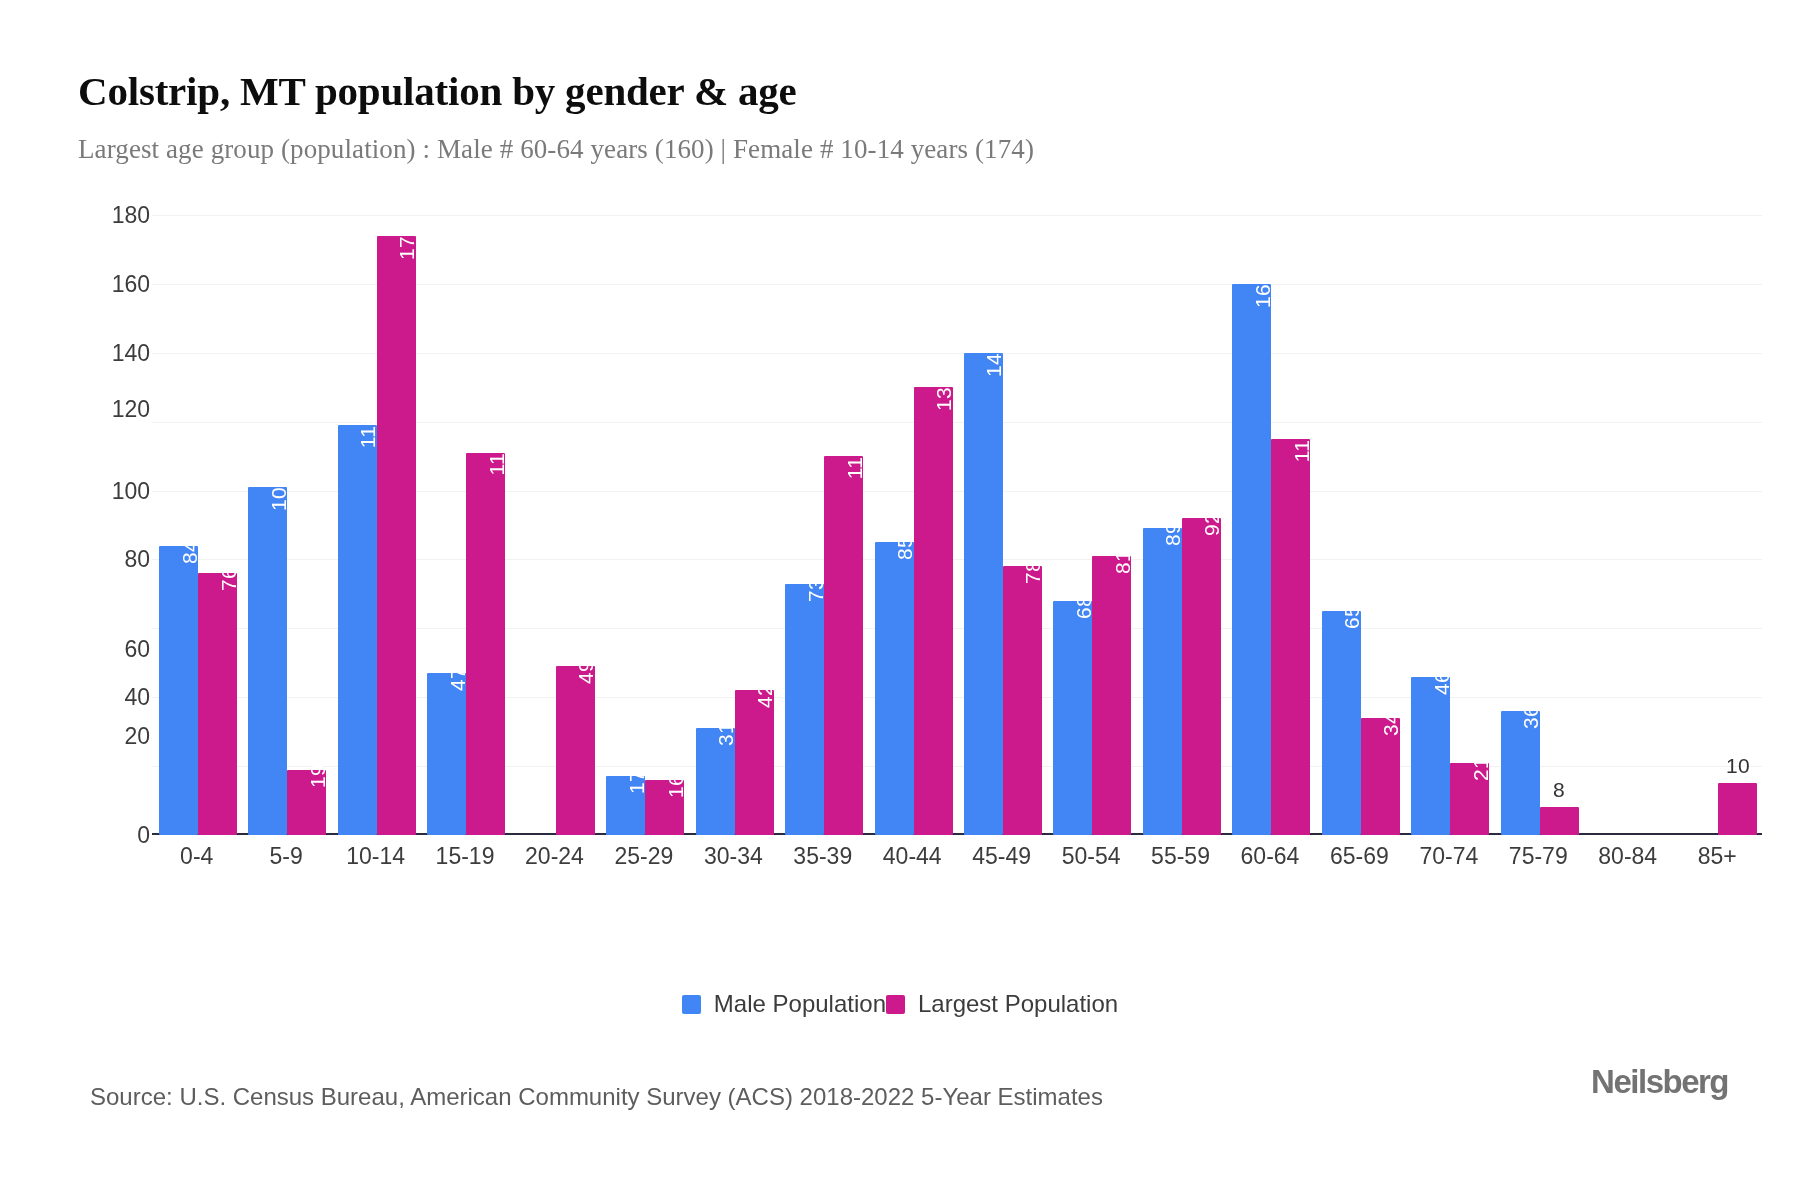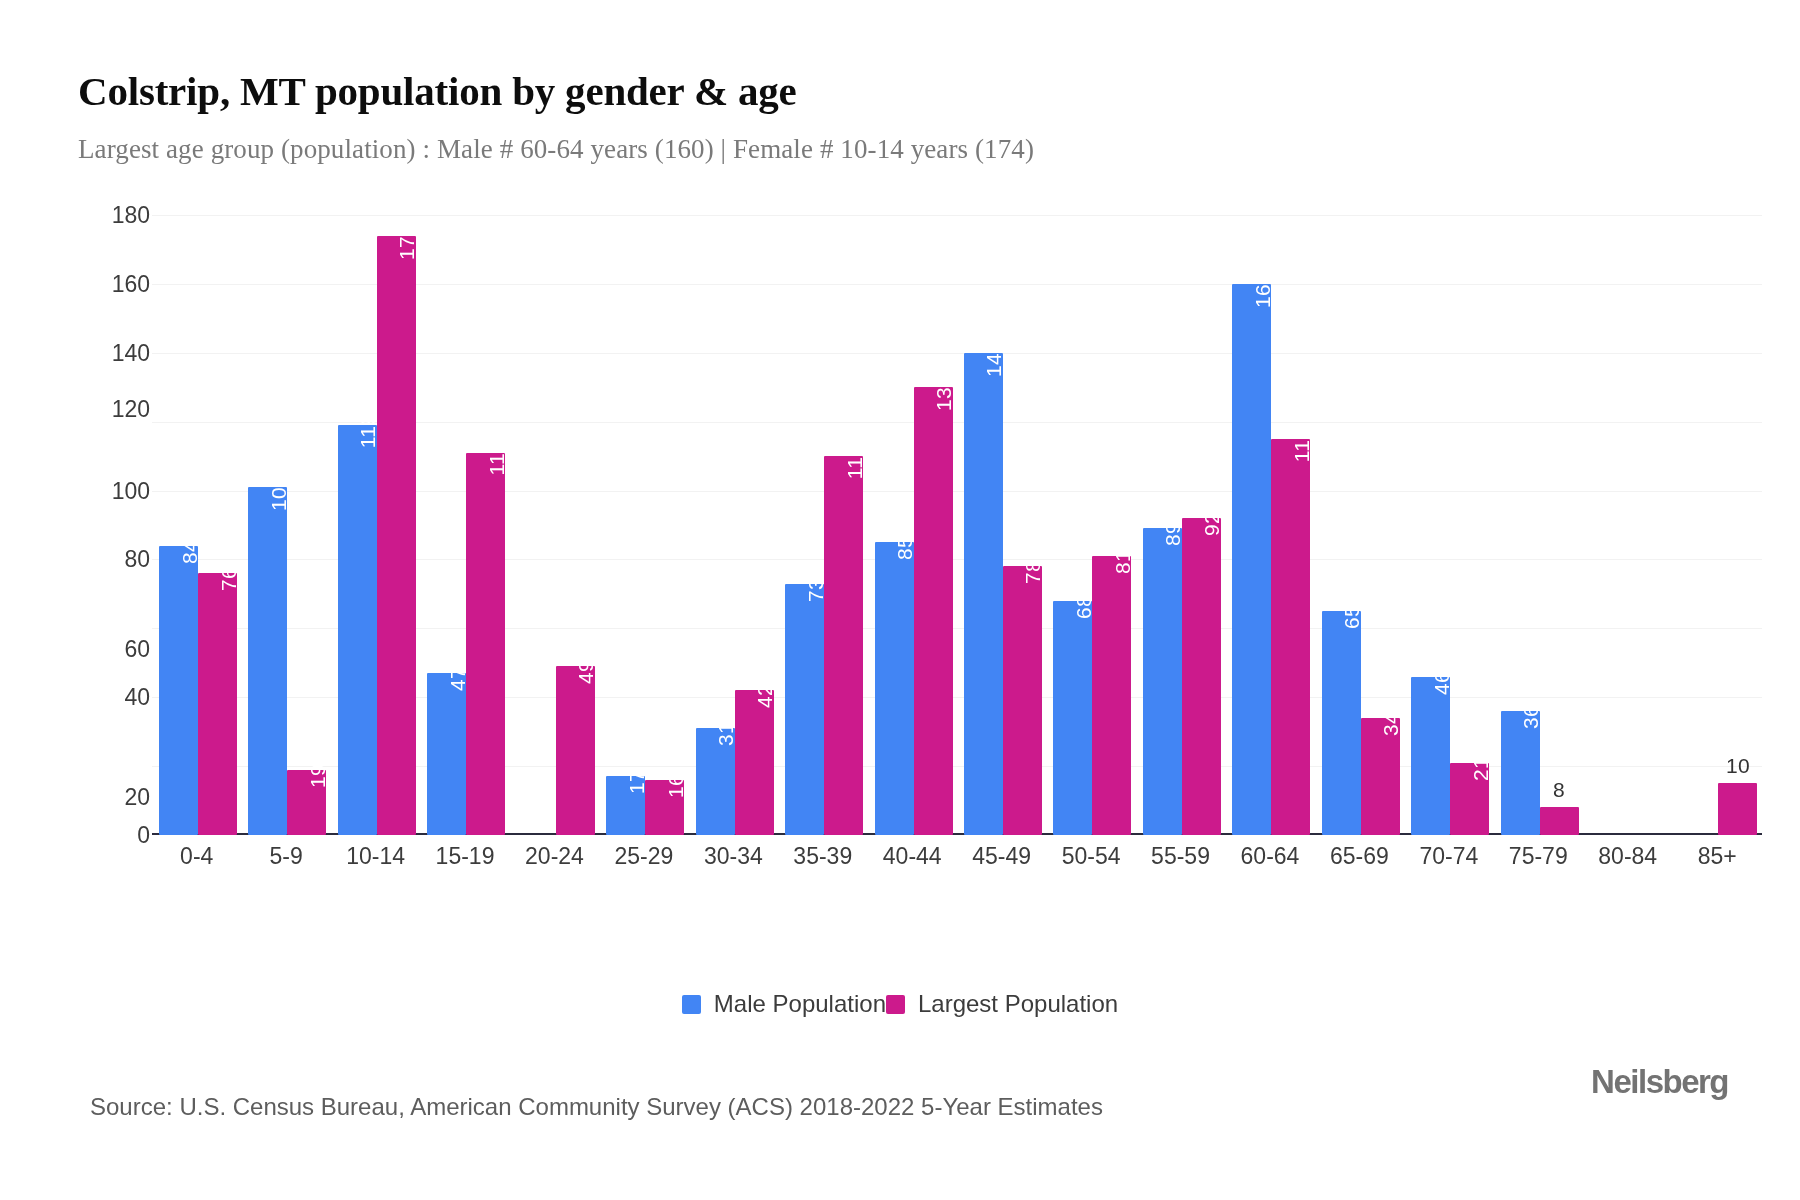--- a/index.html
+++ b/index.html
@@ -151,21 +151,20 @@
   .legend-swatch { width: 19px; height: 19px; border-radius: 2px; }
   .legend-label { font-size: 24px; color: #3c3c3c; }
 
   
   .footer { position: absolute; left: 0; top: 1075px; width: 1800px; height: 70px; }
   .source-text {
     position: absolute;
     left: 90px; top: 8px;
     font-size: 24px;
     color: #5d5d5d;
-    margin-top: 10px;
   }
   .brand-logo {
     position: absolute;
     right: 72px; top: -12px;
     font-family: "Liberation Sans", sans-serif;
     font-weight: bold;
     font-size: 33px;
     letter-spacing: -1.5px;
     color: #737373;
   }
@@ -176,21 +175,21 @@
 <div class="page">
 
   <div class="header">
     <div class="chart-title">Colstrip, MT population by gender &amp; age</div>
     <div class="chart-subtitle">Largest age group (population) : Male # 60-64 years (160) | Female # 10-14 years (174)</div>
   </div>
 
   <div class="plot-wrap">
     <div class="y-axis">
         <div class="y-tick" style="top: 620px;">0</div>
-        <div class="y-tick" style="top: 582px;">20</div>
+        <div class="y-tick" style="top: 521px;">20</div>
         <div class="y-tick" style="top: 482.222px;">40</div>
         <div class="y-tick" style="top: 434px;">60</div>
         <div class="y-tick" style="top: 344.444px;">80</div>
         <div class="y-tick" style="top: 275.556px;">100</div>
         <div class="y-tick" style="top: 194px;">120</div>
         <div class="y-tick" style="top: 137.778px;">140</div>
         <div class="y-tick" style="top: 68.8889px;">160</div>
         <div class="y-tick" style="top: 0px;">180</div>
       </div>
     <div class="grid-lines">

